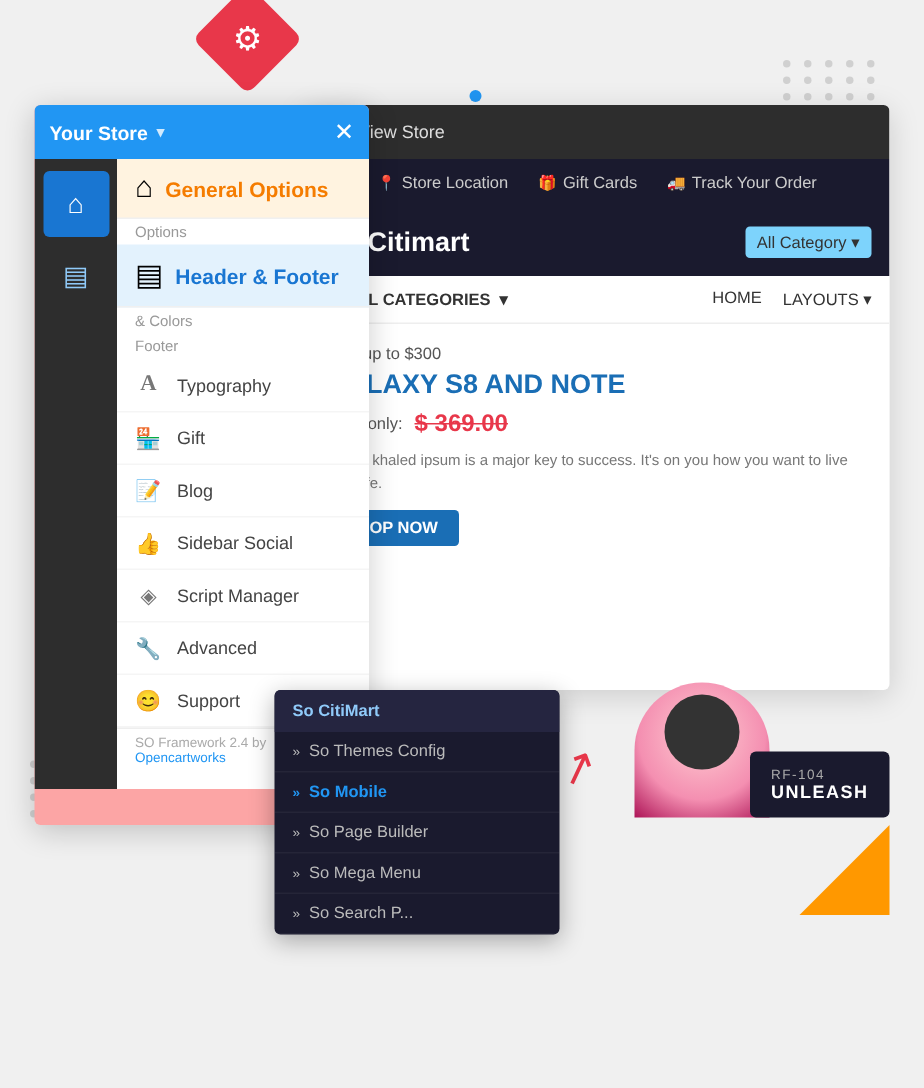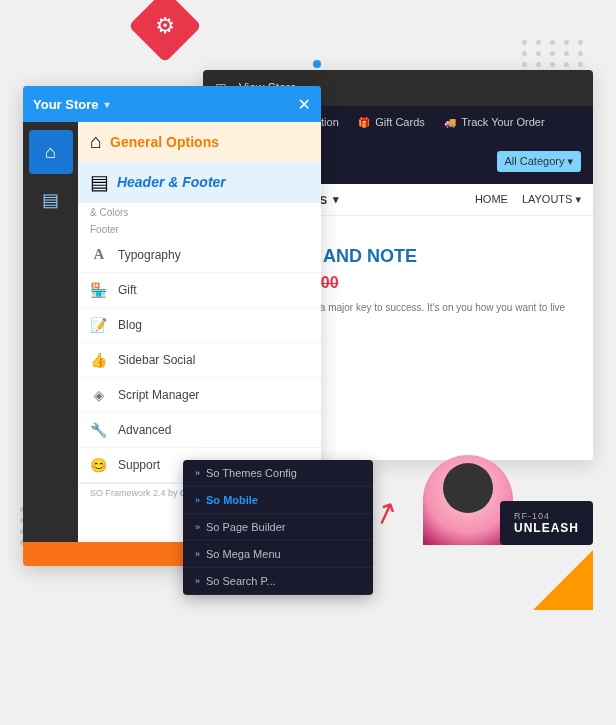--- a/index.html
+++ b/index.html
@@ -259,25 +259,25 @@
       border-radius: 3px;
       padding: 6px 14px;
       font-size: 11px;
       font-weight: 600;
       cursor: pointer;
     }
 
     
     .admin-panel {
       position: absolute;
-      top: 16px;
+      top: 0;
       left: 0;
-      width: 298px;
+      width: 223px;
       height: 480px;
-      background: #f97316;
+      background: #fca5a5;
       border-radius: 4px;
       overflow: hidden;
       box-shadow: 0 4px 20px rgba(0,0,0,0.2);
       z-index: 10;
     }
 
     .admin-topbar {
       background: #2196f3;
       height: 36px;
       display: flex;
@@ -396,21 +396,21 @@
       font-size: 20px;
       margin-right: 8px;
     }
 
     .section-title {
       font-size: 14px;
       font-weight: 700;
     }
 
     .section-title.general { color: #f57c00; text-align: center; }
-    .section-title.header-col { color: #1976d2; font-style: italic; }
+    .section-title.header-col { color: #1976d2; }
 
     .subsection-label {
       font-size: 10px;
       color: #999;
       padding: 4px 12px 2px;
     }
 
     .menu-item {
       display: flex;
       align-items: center;
@@ -677,20 +677,21 @@
             <span>▤</span>
           </div>
         </div>
 
         <div class="sidebar-content">
 
           <div class="section-header general">
             <span class="section-icon">⌂</span>
             <span class="section-title general">General Options</span>
           </div>
+          <div class="subsection-label">Options</div>
 
           <div class="section-header header">
             <span class="section-icon">▤</span>
             <span class="section-title header-col">Header &amp; Footer</span>
           </div>
           <div class="subsection-label">&amp; Colors</div>
           <div class="subsection-label">Footer</div>
 
           <div class="menu-item">
             <span class="menu-item-icon" style="font-family: serif; font-weight: bold; font-size:15px;">A</span>
@@ -724,20 +725,21 @@
           <div class="footer-text">
             <span>SO Framework 2.4 by</span>
             <a class="footer-link" href="#">Opencartworks</a>
             <button class="green-btn">▶</button>
           </div>
         </div>
       </div>
     </div>
 
     <div class="dropdown-overlay">
+      <div class="dropdown-header">So CitiMart</div>
       <div class="dropdown-item">
         <span class="dropdown-arrow-item">»</span>
         <span>So Themes Config</span>
       </div>
       <div class="dropdown-item active">
         <span class="dropdown-arrow-item">»</span>
         <span>So Mobile</span>
       </div>
       <div class="dropdown-item">
         <span class="dropdown-arrow-item">»</span>

